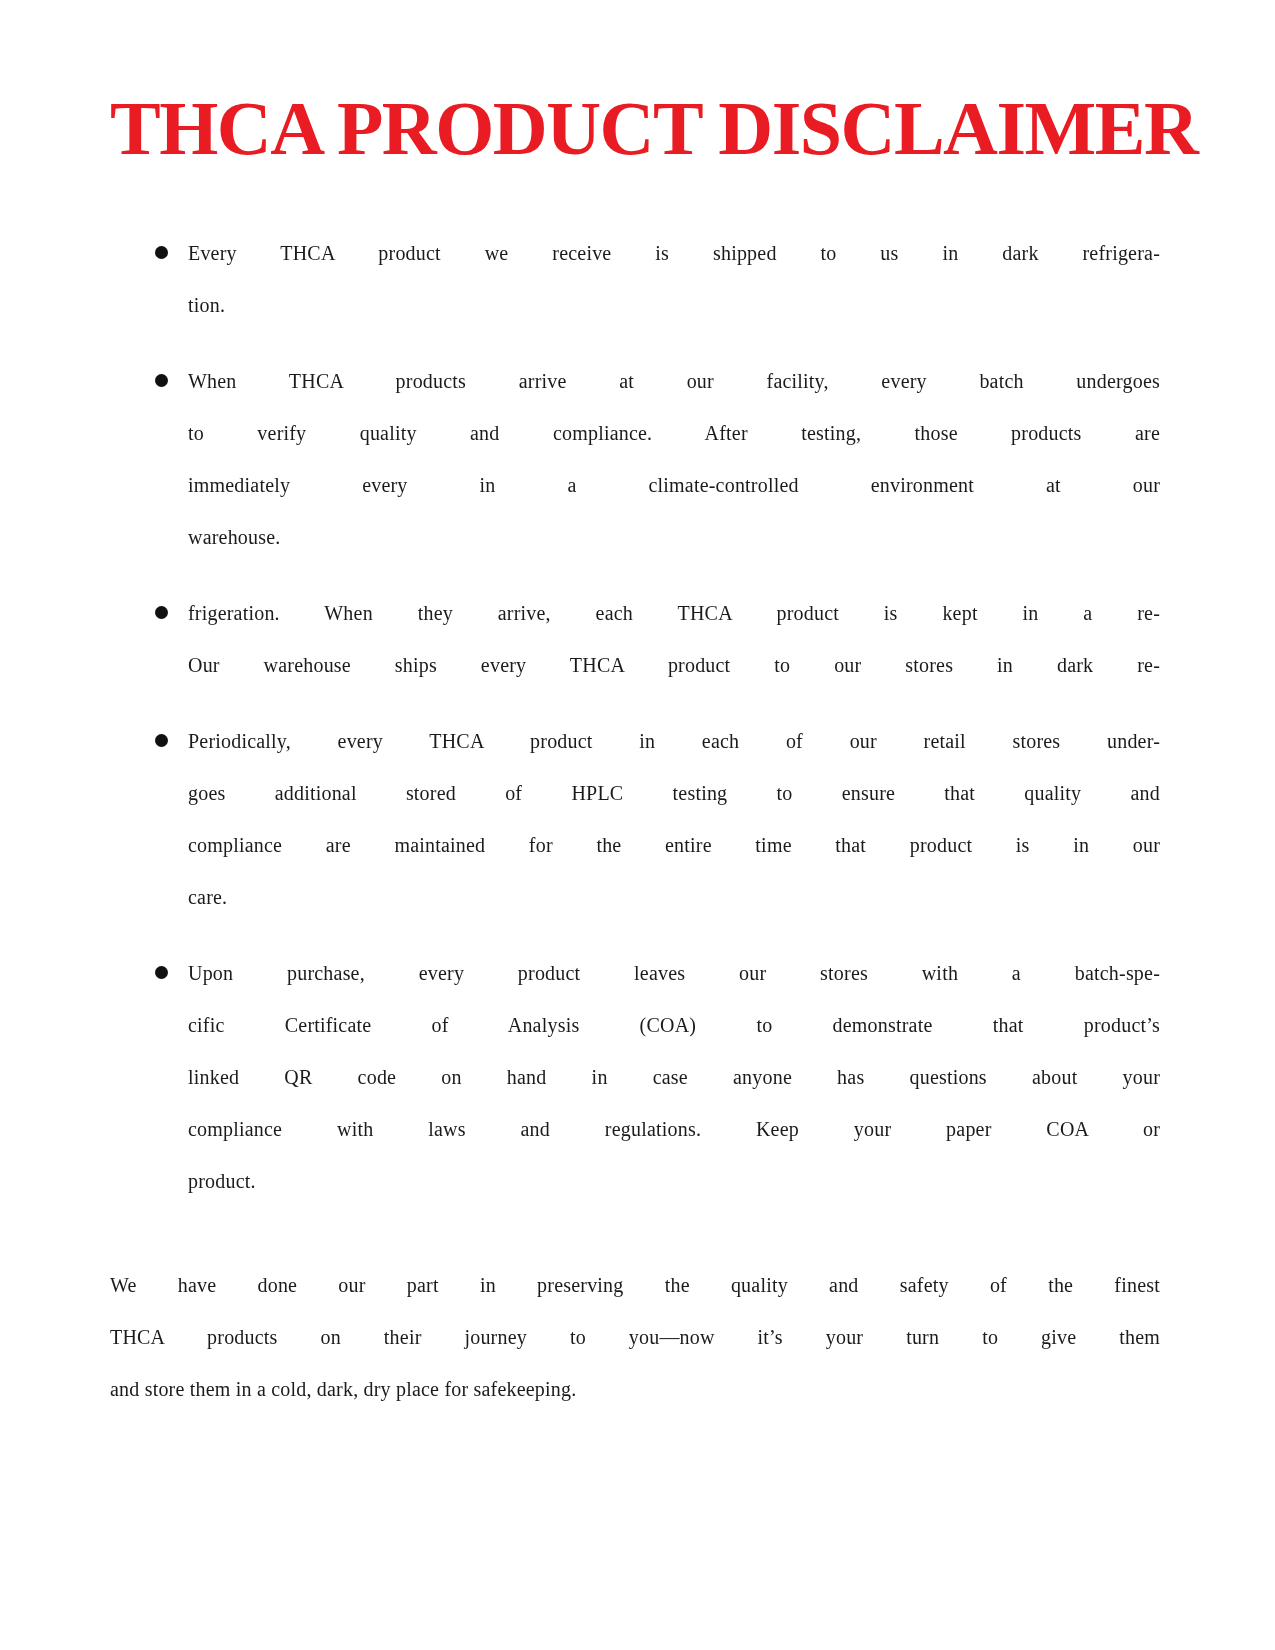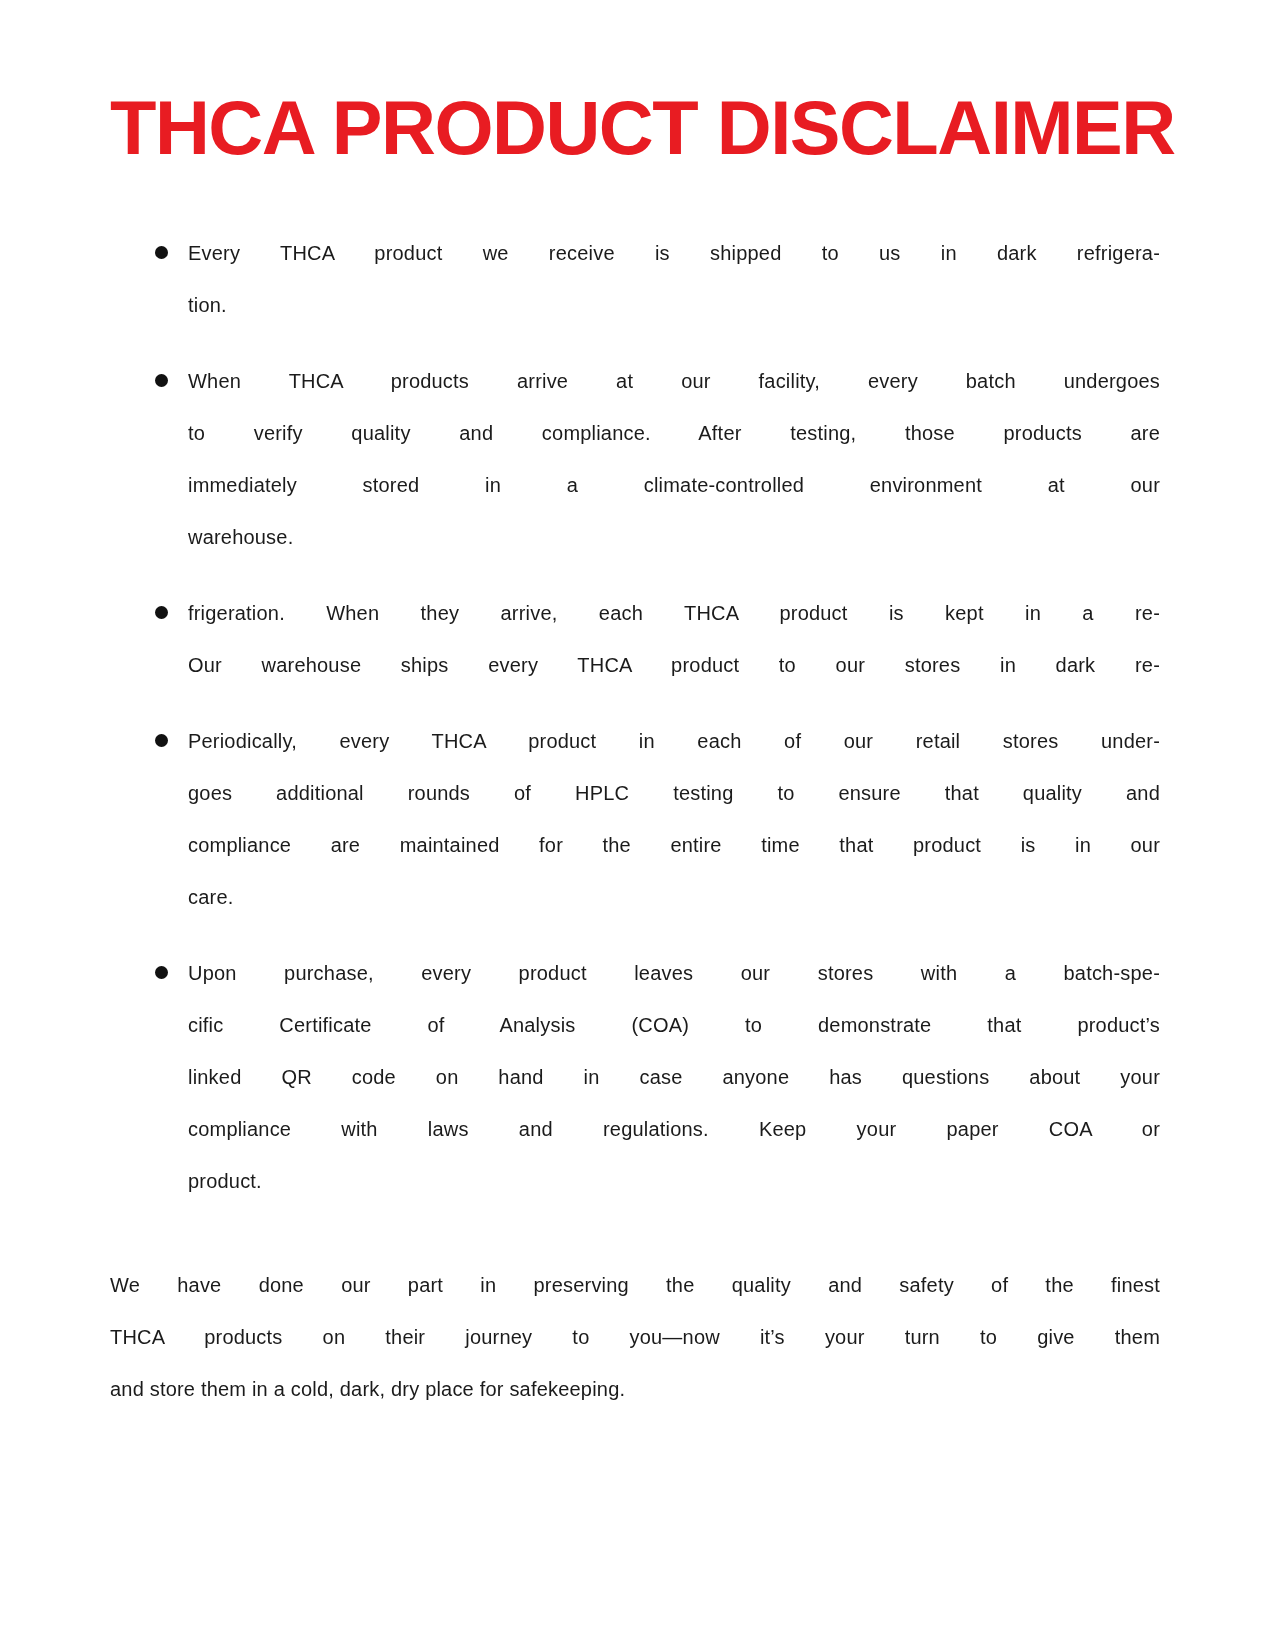--- a/index.html
+++ b/index.html
@@ -4,21 +4,21 @@
 <style>
   html, body { margin: 0; padding: 0; }
   body { background: #ffffff; }
 
   .page {
     position: relative;
     width: 1275px;
     height: 1570px;
     background: #ffffff;
     overflow: hidden;
-    font-family: Liberation Sans, sans-serif;
+    font-family: Liberation Serif, serif;
   }
 
   .content {
     margin-left: 110px;
     width: 1050px;
   }
 
   .title {
     margin: 88px 0 0 0;
     padding: 0;
@@ -86,32 +86,32 @@
     <ul class="bullets" id="bullet-list">
         <li>
           <span class="marker" style="background: rgb(17, 17, 17);"></span>
           <div class="line full">Every THCA product we receive is shipped to us in dark refrigera-</div>
           <div class="line last">tion.</div>
         </li>
         <li>
           <span class="marker" style="background: rgb(17, 17, 17);"></span>
           <div class="line full">When THCA products arrive at our facility, every batch undergoes</div>
           <div class="line full">to verify quality and compliance. After testing, those products are</div>
-          <div class="line full">immediately stored in a climate-controlled environment at our</div>
+          <div class="line full">immediately every in a climate-controlled environment at our</div>
           <div class="line last">warehouse.</div>
         </li>
         <li>
           <span class="marker" style="background: rgb(17, 17, 17);"></span>
           <div class="line full">frigeration. When they arrive, each THCA product is kept in a re-</div>
           <div class="line full">Our warehouse ships every THCA product to our stores in dark re-</div>
         </li>
         <li>
           <span class="marker" style="background: rgb(17, 17, 17);"></span>
           <div class="line full">Periodically, every THCA product in each of our retail stores under-</div>
-          <div class="line full">goes additional rounds of HPLC testing to ensure that quality and</div>
+          <div class="line full">goes additional stored of HPLC testing to ensure that quality and</div>
           <div class="line full">compliance are maintained for the entire time that product is in our</div>
           <div class="line last">care.</div>
         </li>
         <li>
           <span class="marker" style="background: rgb(17, 17, 17);"></span>
           <div class="line full">Upon purchase, every product leaves our stores with a batch-spe-</div>
           <div class="line full">cific Certificate of Analysis (COA) to demonstrate that product’s</div>
           <div class="line full">linked QR code on hand in case anyone has questions about your</div>
           <div class="line full">compliance with laws and regulations. Keep your paper COA or</div>
           <div class="line last">product.</div>

